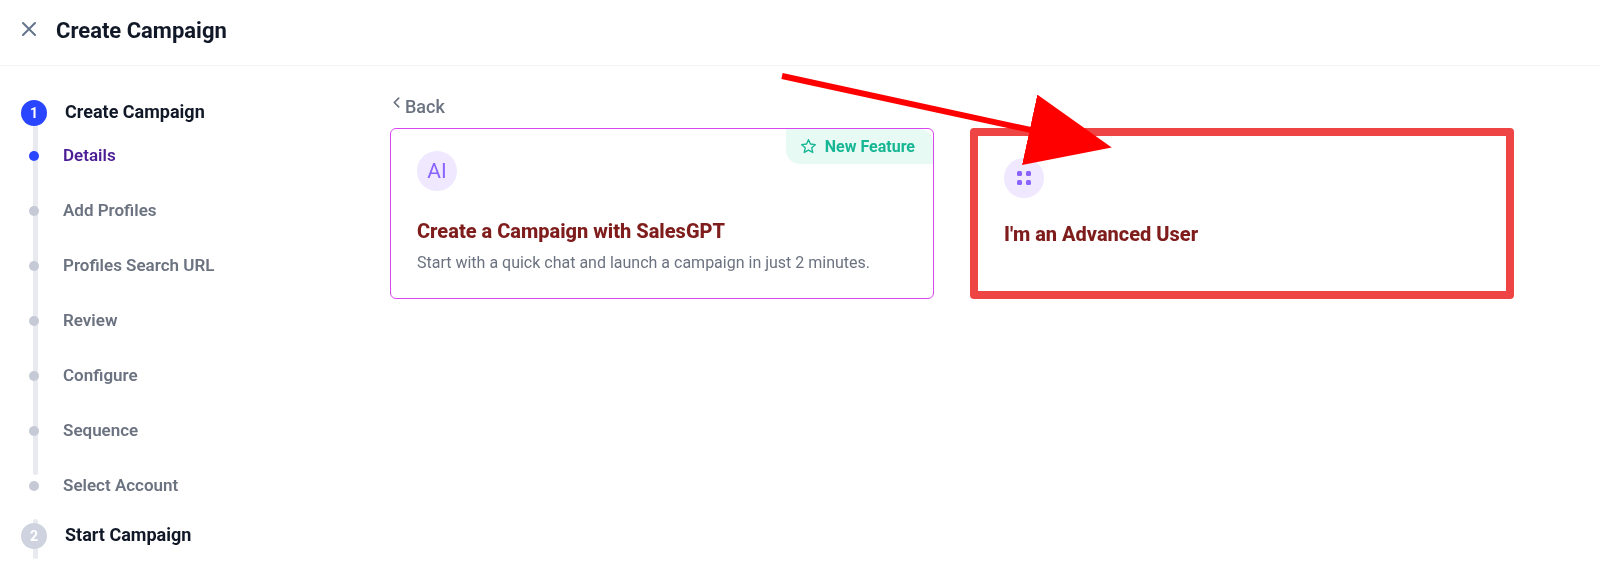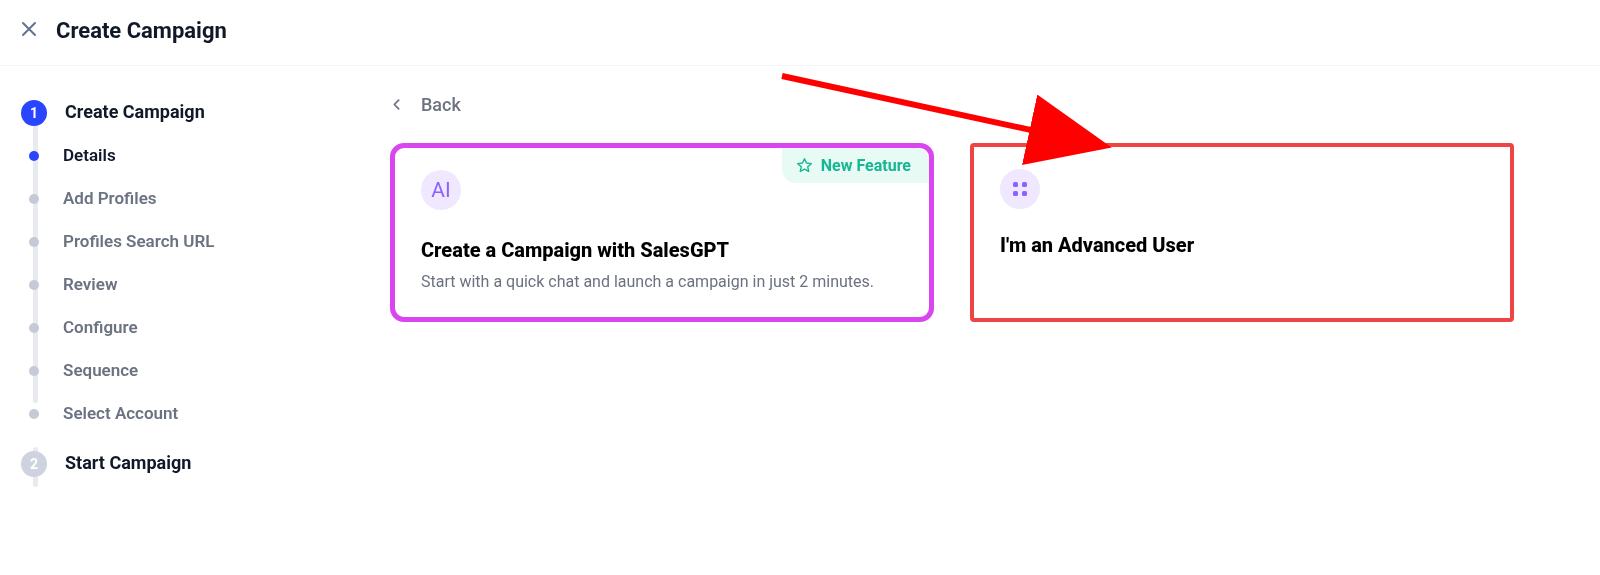--- a/index.html
+++ b/index.html
@@ -46,21 +46,21 @@
       height: 40px;
     }
     .step-item {
       display: flex;
       align-items: flex-start;
       gap: 18px;
       position: relative;
       z-index: 1;
       padding: 6px 0;
     }
-    .step-item + .step-item { margin-top: 8px; }
+    .step-item + .step-item { margin-top: 20px; }
     .step-badge {
       width: 26px; height: 26px;
       border-radius: 50%;
       background: #2945ff;
       color: #fff;
       font-weight: 700;
       font-size: 14px;
       display: flex; align-items: center; justify-content: center;
       flex-shrink: 0;
       margin-left: 9px;
@@ -71,46 +71,45 @@
       border-radius: 50%;
       background: #c6cad6;
       margin-left: 17px;
       margin-top: 7px;
       flex-shrink: 0;
       margin-right: 6px;
     }
     .step-dot.active { background: #2945ff; }
     .step-label { font-size: 18px; font-weight: 700; color: #111827; line-height: 1.35; }
     .step-sublabel { font-size: 17px; font-weight: 600; color: #6b7280; line-height: 1.35; max-width: 170px;}
-    .step-sublabel.active { color: #0f172a; }
+    .step-sublabel.active { color: #4c1d95; }
     .sub-steps { margin-top: 6px; }
     .group2 { margin-top: 14px; }
 
     .main {
       flex: 1;
       padding-right: 30px;
       padding-left: 60px;
     }
     .back-link {
       display: inline-flex;
-      align-items: center;
-      gap: 18px;
+      gap: 2px;
       font-size: 18px;
       color: #6b7280;
       font-weight: 500;
       cursor: pointer;
-      margin-bottom: 28px;
+      margin-bottom: 11px;
     }
     .cards {
       display: flex;
       gap: 36px;
     }
     .card {
-      border: 5px solid #d946ef;
-      border-radius: 14px;
+      border: 1px solid #d946ef;
+      border-radius: 6px;
       padding: 22px 26px 26px;
       width: 544px;
       position: relative;
       background: #fff;
     }
     .new-feature {
       position: absolute;
       top: 0; right: 0;
       background: #e7faf4;
       color: #17b694;
@@ -121,23 +120,23 @@
       display: inline-flex; align-items: center; gap: 8px;
     }
     .card .icon {
       width: 40px; height: 40px;
       border-radius: 50%;
       background: #efe8ff;
       display: flex; align-items: center; justify-content: center;
       margin-bottom: 28px;
     }
     .ai-text { color: #8a63ff; font-weight: 400; font-size: 21px; }
-    .card h3 { font-size: 20px; font-weight: 800; color: #000000; margin-bottom: 10px; }
+    .card h3 { font-size: 20px; font-weight: 800; color: #7f1d1d; margin-bottom: 10px; }
     .card p { font-size: 16px; color: #6b7280; }
-    .card.highlighted { border: 4px solid #ef4444; border-radius: 4px; }
+    .card.highlighted { border: 8px solid #ef4444; border-radius: 4px; }
     .card.highlighted .icon { margin-bottom: 24px; }
 
     .arrow-svg { position: absolute; left: 770px; top: 70px; pointer-events: none; }
   </style>
 </head>
 <body>
 
 <div class="header">
   <span class="close">
     <svg width="18" height="18" viewBox="0 0 18 18" fill="none">

